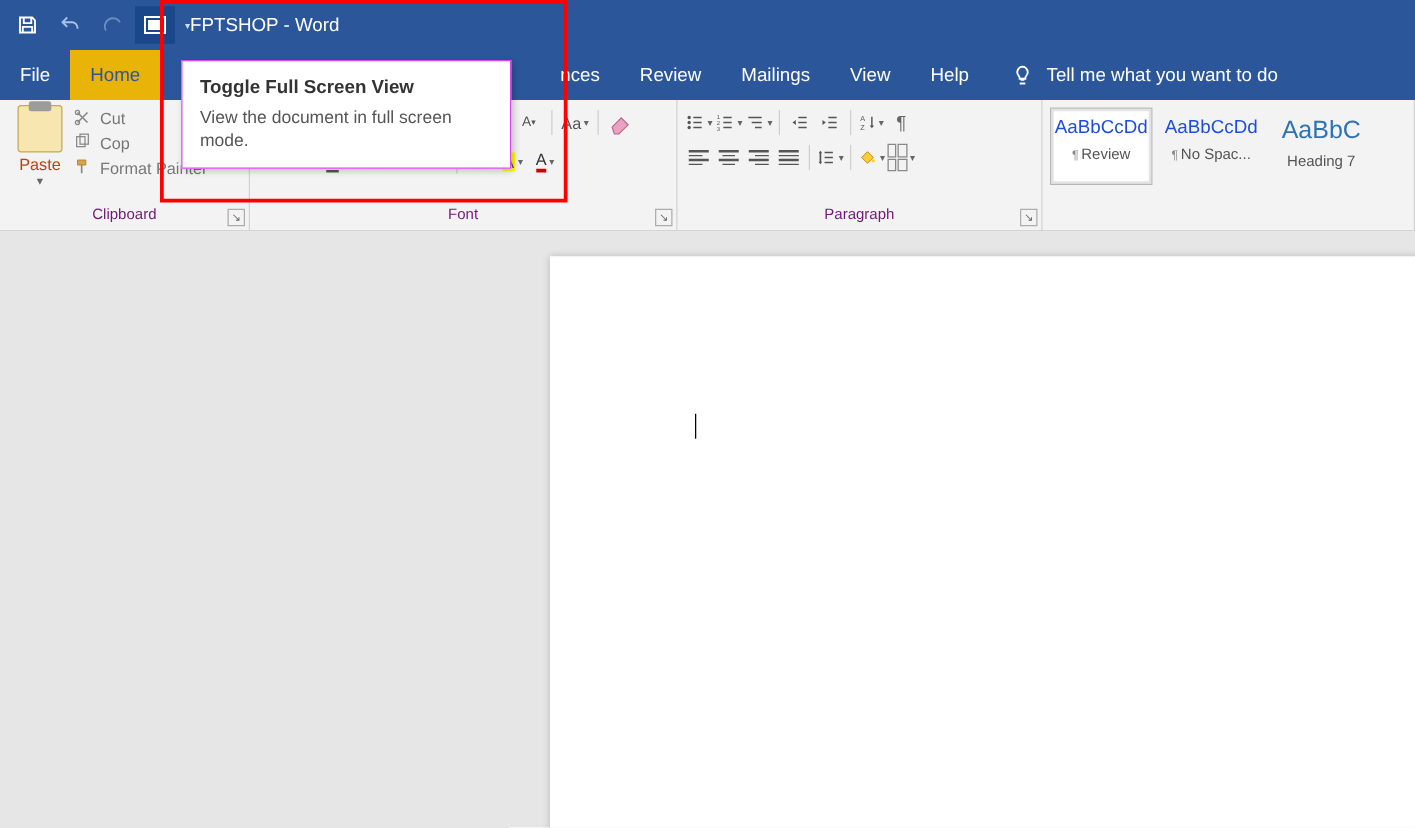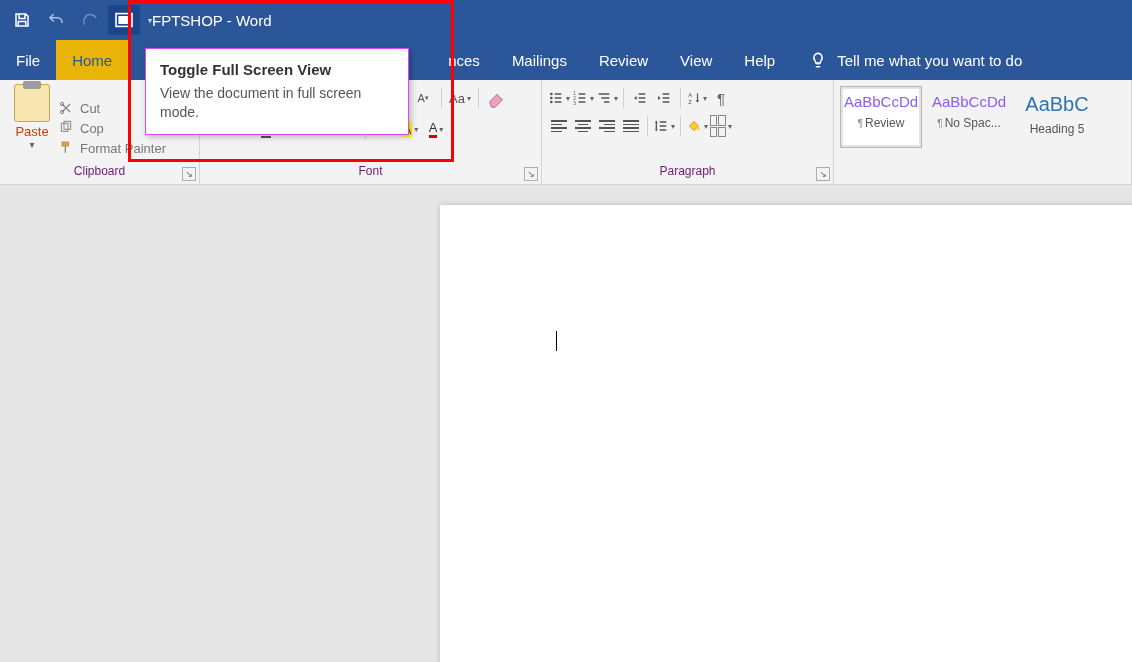--- a/index.html
+++ b/index.html
@@ -24,21 +24,21 @@
 .group-label { height:20px; text-align:center; font-size:12px; color:#701a75; position:relative; }
 .dlg-launcher { position:absolute; right:3px; bottom:3px; width:14px; height:14px; border:1px solid #adadad; font-size:9px; color:#666; display:flex; align-items:center; justify-content:center; cursor:pointer; }
 
 
 .clipboard-group { width:200px; }
 .paste-col { width:52px; text-align:center; }
 .paste-icon { width:36px; height:38px; margin:0 auto 2px; background: #f7e6b0; border:1px solid #c4a94e; border-radius:3px; position:relative; }
 .paste-icon::before { content:''; position:absolute; top:-4px; left:8px; width:18px; height:8px; background:#9c9c9c; border-radius:2px; }
 .paste-label { font-size:13px; color:#c2410c; }
 .paste-arrow { font-size:10px; color:#666; }
-.clip-col { display:flex; flex-direction:column; gap:4px; padding-top:2px;margin-top:14px; }
+.clip-col { display:flex; flex-direction:column; gap:4px; padding-top:2px; }
 .clip-row { display:flex; align-items:center; gap:6px; font-size:13px; color:#777; cursor:pointer; }
 .clip-row svg, .clip-row .icn { width:16px; height:16px; }
 
 
 .font-group { width:342px; }
 .font-body { flex-direction:column; }
 .font-row1 { height:28px; display:flex; align-items:center; gap:4px; }
 .smallbtn { width:22px; height:22px; display:flex; align-items:center; justify-content:center; color:#555; cursor:pointer; font-size:13px; }
 .smallbtn.dd::after { content:'▾'; font-size:8px; margin-left:2px; color:#666; }
 .divider { width:1px; height:20px; background:#d0d0d0; margin:0 3px; }
@@ -49,21 +49,21 @@
 
 .para-group { width:292px; }
 .para-body { flex-direction:column; }
 .para-row { height:28px; display:flex; align-items:center; gap:2px; }
 
 
 .styles-group { flex:1; min-width:290px; }
 .styles-body { gap:6px; align-items:flex-start; padding-top:6px; }
 .style-card { width:82px; height:62px; border:1px solid transparent; text-align:center; padding-top:6px; cursor:pointer; }
 .style-card.sel { border:1px solid #b7b7b7; background:#fff; box-shadow: inset 0 0 0 2px #e3e3e3; }
-.style-prev { font-size:15px; color:#8b5cf6; }
+.style-prev { font-size:15px; color:#1d4ed8; }
 .style-prev.h1 { color:#2E74B5; font-size:20px; }
 .style-name { font-size:12px; color:#555; margin-top:6px; }
 .para-mark { font-size:10px; color:#888; margin-right:2px; }
 
 
 .doc-area { position:absolute; top:185px; left:0; right:0; bottom:0; background:#e6e6e6; }
 .page { position:absolute; left:440px; top:20px; width:700px; height:800px; background:white; box-shadow:0 0 6px rgba(0,0,0,.2); }
 .cursor { position:absolute; left:116px; top:126px; width:1px; height:20px; background:#000; }
 
 
@@ -114,22 +114,22 @@
     <div class="qat-dropdown">▾</div>
   </div>
   <div class="title-text">FPTSHOP  -  Word</div>
 </div>
 
 <div class="menubar">
   <div class="menu-item">File</div>
   <div class="menu-item active">Home</div>
   <div style="width:316px"></div>
   <div class="menu-item" style="padding-left:4px">nces</div>
+  <div class="menu-item">Review</div>
   <div class="menu-item">Mailings</div>
-  <div class="menu-item">Review</div>
   <div class="menu-item">View</div>
   <div class="menu-item">Help</div>
   <div class="tell-me-wrap">
     <svg class="bulb" viewBox="0 0 24 24">
         <path fill="none" stroke="white" stroke-width="2" d="M9 21h6 M10 17h4 M12 3a6 6 0 00-4 10c1 1 1 2 1 3h6c0-1 0-2 1-3a6 6 0 00-4-10z"></path>
       </svg>
     <span>Tell me what you want to do</span>
   </div>
 </div>
 
@@ -334,21 +334,21 @@
       <div class="style-card sel">
         <div class="style-prev">AaBbCcDd</div>
         <div class="style-name"><span class="para-mark">¶</span><span>Review</span></div>
       </div>
       <div class="style-card">
         <div class="style-prev">AaBbCcDd</div>
         <div class="style-name"><span class="para-mark">¶</span><span>No Spac...</span></div>
       </div>
       <div class="style-card">
         <div class="style-prev h1">AaBbC</div>
-        <div class="style-name">Heading 5</div>
+        <div class="style-name">Heading 7</div>
       </div>
     </div>
   </div>
 
 </div>
 
 <div class="doc-area">
   <div class="page">
     <div class="cursor"></div>
   </div>

